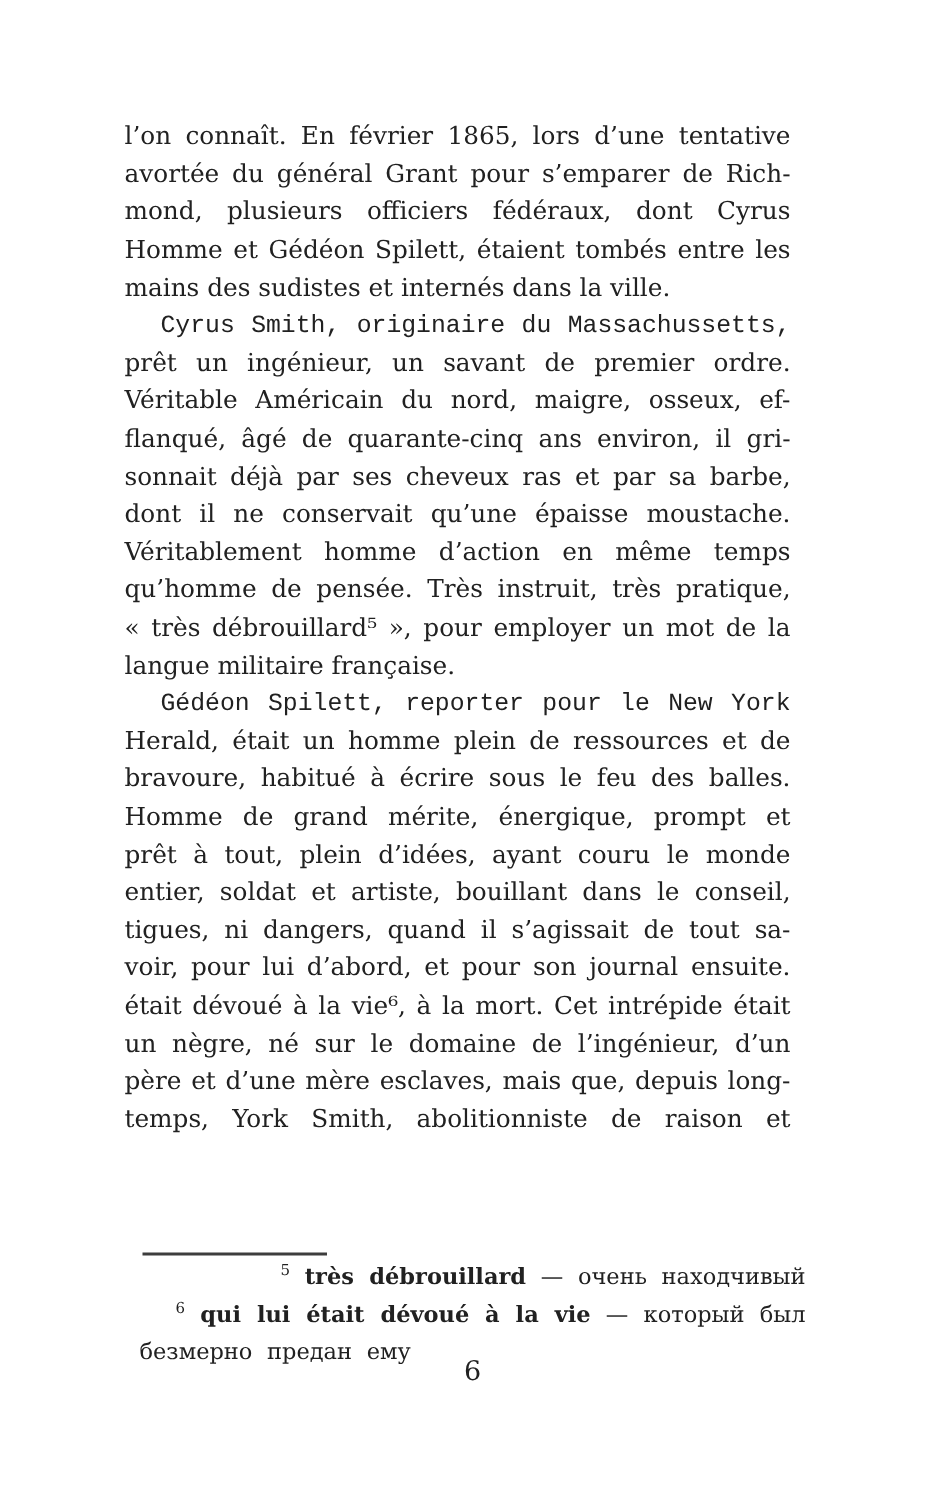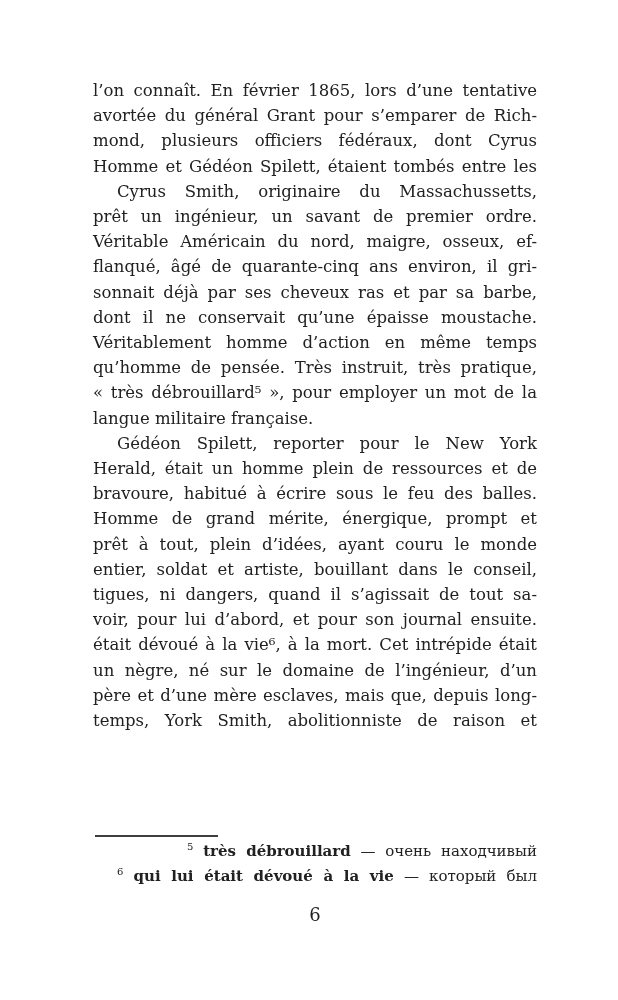--- a/index.html
+++ b/index.html
@@ -2,26 +2,26 @@
 <html><head>
 <meta charset="utf-8">
 <style>
   html,body{margin:0;padding:0;}
   body{
     width:618px;height:1000px;position:relative;overflow:hidden;
     background:#ffffff;color:#212121;
     font-family:"DejaVu Serif","Liberation Serif",serif;
   }
   .body-text{
-    position:absolute;left:93px;top:78px;width:444px;
+    position:absolute;left:83px;top:78px;width:444px;
     font-size:16.5px;line-height:25.2px;
   }
   .line{text-align:justify;text-align-last:justify;}
   .line.endline{text-align-last:left;}
-  .line.indent{text-indent:24px;}
+  .line.indent{text-indent:24px;font-family:Liberation Mono, monospace;}
   .fn-divider{
     position:absolute;left:95px;top:835px;width:123px;height:2px;
     background:#3d3d3d;
   }
   .footnotes{
     position:absolute;left:93px;top:839px;width:444px;
     font-size:15px;line-height:25px;
   }
   .fn-line{word-spacing:5px;}
   .fn-line.fjust{text-align:justify;text-align-last:justify;}
@@ -36,20 +36,21 @@
 </head>
 <body>
 
 <div class="page">
   <div class="body-text">
       <div>
         <div class="line">l’on connaît. En février 1865, lors d’une tentative</div>
         <div class="line">avortée du général Grant pour s’emparer de Rich-</div>
         <div class="line">mond, plusieurs officiers fédéraux, dont Cyrus</div>
         <div class="line">Homme et Gédéon Spilett, étaient tombés entre les</div>
+        <div class="line endline">mains des sudistes et internés dans la ville.</div>
       </div>
       <div>
         <div class="line indent">Cyrus Smith, originaire du Massachussetts,</div>
         <div class="line">prêt un ingénieur, un savant de premier ordre.</div>
         <div class="line">Véritable Américain du nord, maigre, osseux, ef-</div>
         <div class="line">flanqué, âgé de quarante-cinq ans environ, il gri-</div>
         <div class="line">sonnait déjà par ses cheveux ras et par sa barbe,</div>
         <div class="line">dont il ne conservait qu’une épaisse moustache.</div>
         <div class="line">Véritablement homme d’action en même temps</div>
         <div class="line">qu’homme de pensée. Très instruit, très pratique,</div>
@@ -73,16 +74,17 @@
         <div class="line">temps, York Smith, abolitionniste de raison et</div>
       </div>
     </div>
   <div class="fn-divider"></div>
   <div class="footnotes">
       <div>
         <div class="fn-line indent"><sup>5</sup> <span class="b">très débrouillard</span><span> — </span><span>очень находчивый</span></div>
       </div>
       <div>
         <div class="fn-line fjust indent"><sup>6</sup> <span class="b">qui lui était dévoué à la vie</span><span> — </span><span>который был</span></div>
+        <div class="fn-line"><span>безмерно предан ему</span></div>
       </div>
     </div>
   <div class="page-number">6</div>
 </div>
 
 </body></html>

